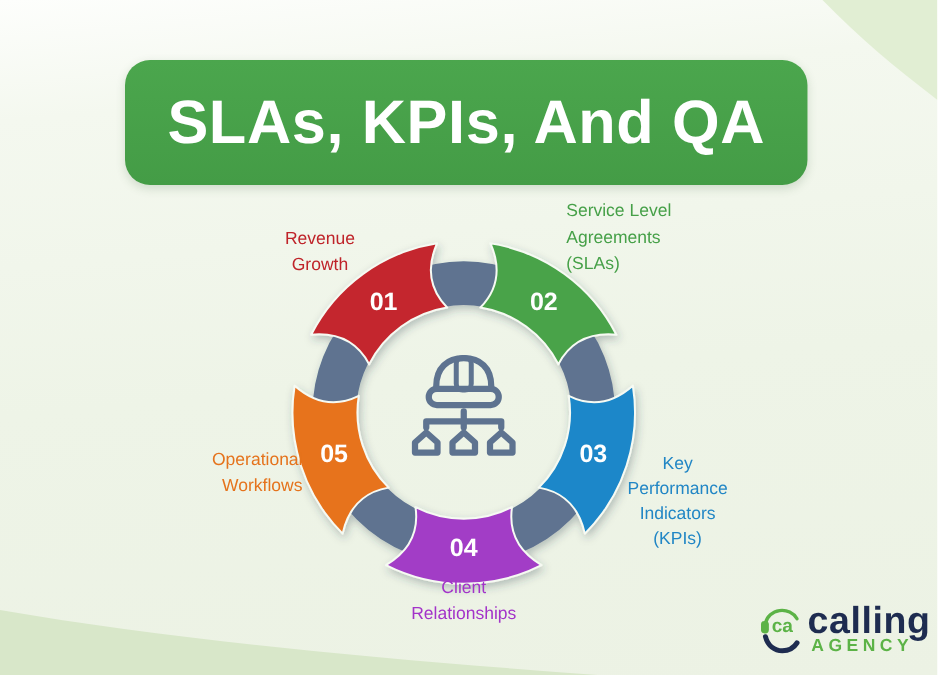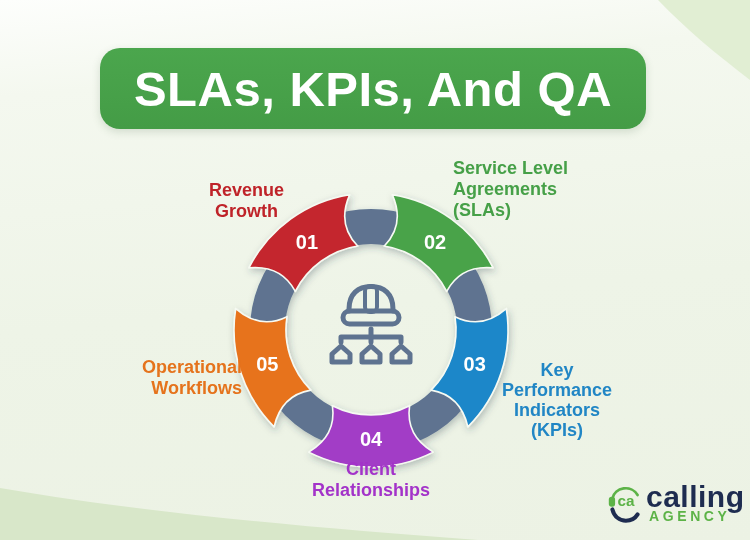--- a/index.html
+++ b/index.html
@@ -7,31 +7,31 @@
   #stage{
     position:relative;width:750px;height:540px;overflow:hidden;
     background:linear-gradient(175deg,#fdfefc 0%,#f4f8ef 16%,#eef4e7 55%,#ecf2e4 100%);
   }
   #bg-svg,#ring-svg{position:absolute;left:0;top:0;width:750px;height:540px;}
   #bg-svg{z-index:0;}
   #ring-svg{z-index:2;}
 
   
   #banner{
-    position:absolute;left:100px;top:48px;width:546px;height:81px;z-index:3;
+    position:absolute;left:100px;top:48px;width:546px;height:100px;z-index:3;
     background:linear-gradient(180deg,#4ba64d 0%,#449c46 100%);
     border-radius:20px;display:flex;align-items:center;justify-content:center;
     box-shadow:0 3px 8px rgba(60,100,60,.18);
   }
   #banner .title{
     color:#ffffff;font-size:49px;font-weight:bold;letter-spacing:.5px;white-space:nowrap;
   }
 
   
-  .seg-label{position:absolute;z-index:3;font-weight:bold;font-size:18px;line-height:21px;}
+  .seg-label{position:absolute;z-index:3;font-weight:normal;font-size:14px;line-height:21px;}
   .seg-label div{white-space:nowrap;}
   #label-01{right:466px;top:180px;text-align:center;color:#bf2329;}
   #label-02{left:453px;top:158px;text-align:left;color:#46a048;}
   #label-03{left:502px;top:360px;text-align:center;color:#2186c5;line-height:20px;}
   #label-04{left:271px;top:459px;width:200px;text-align:center;color:#a333c9;}
   #label-05{right:508px;top:357px;text-align:right;color:#e5731c;margin-left:38px;}
 
   .seg-num{
     fill:#ffffff;font-family:"Liberation Sans",sans-serif;font-size:20px;font-weight:bold;
     text-anchor:middle;dominant-baseline:central;

